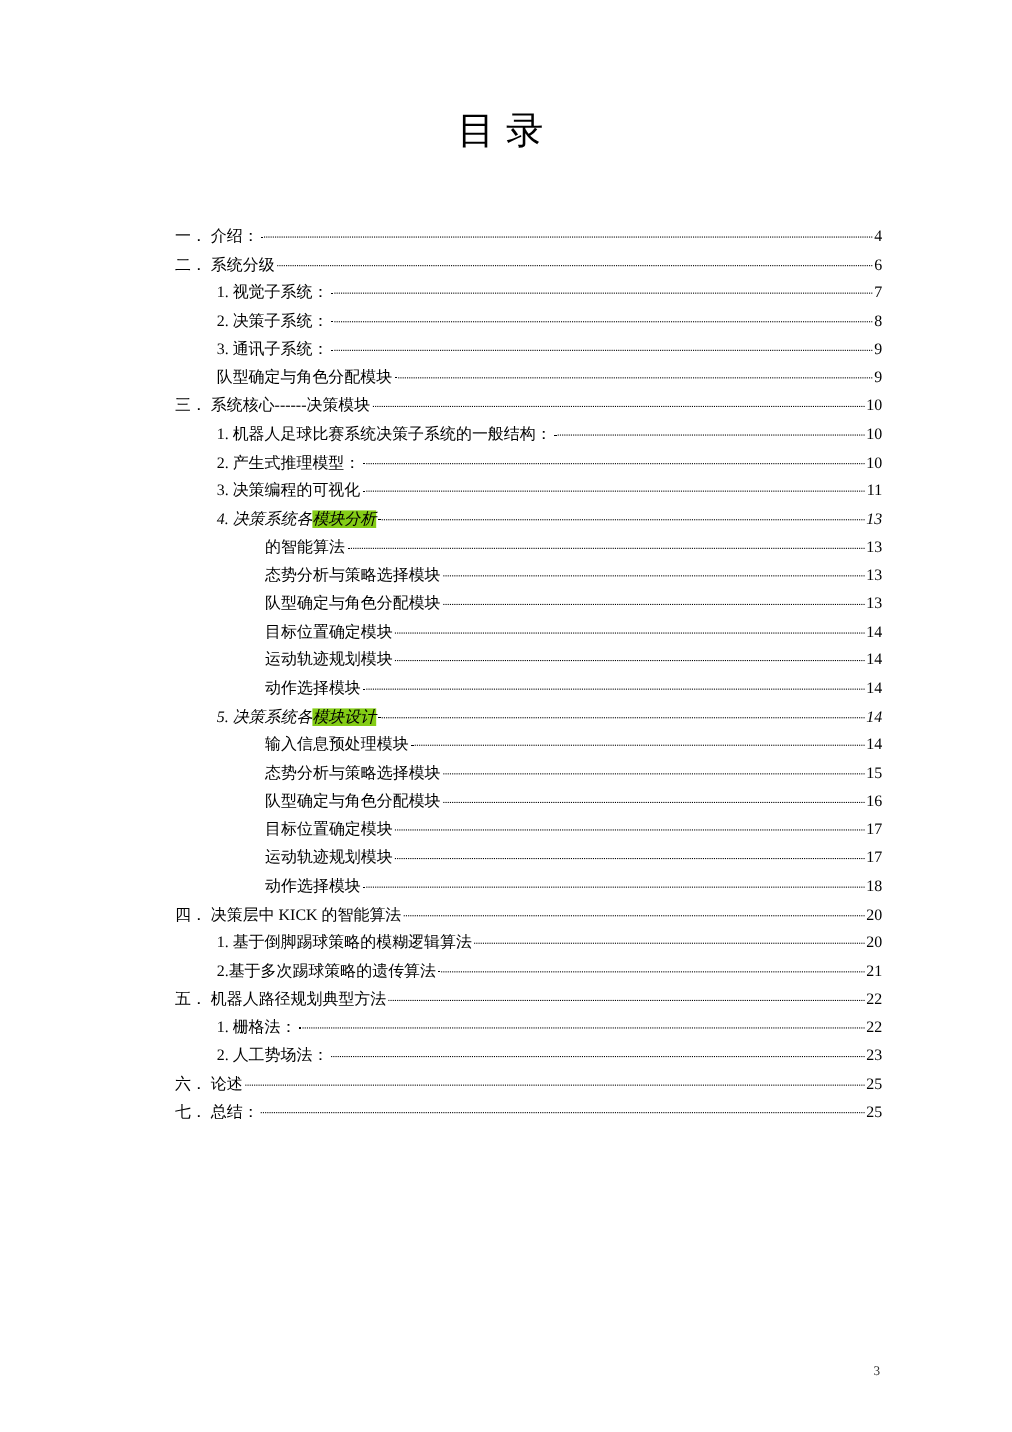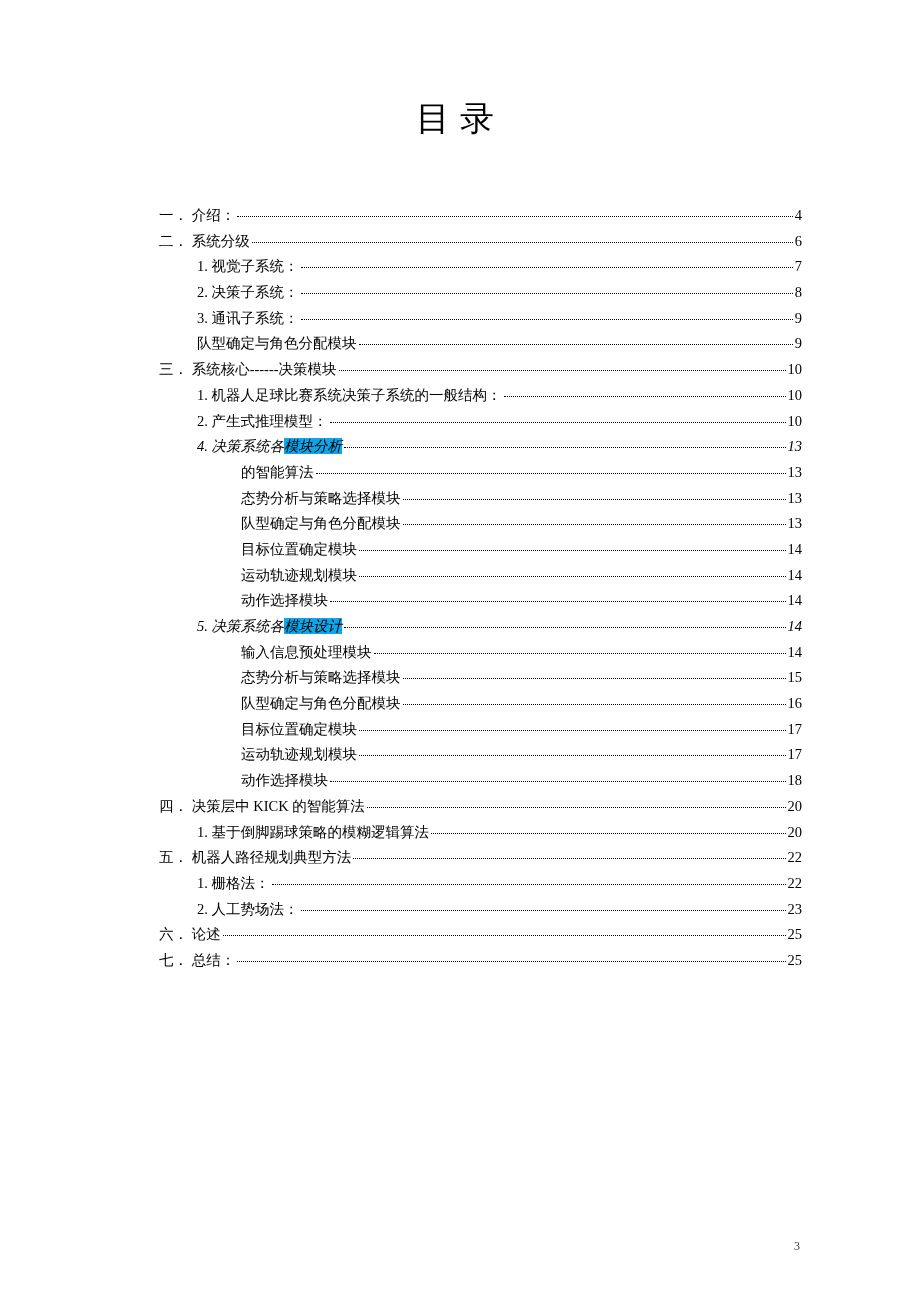--- a/index.html
+++ b/index.html
@@ -33,21 +33,21 @@
     margin: 0 2px;
     position: relative;
     top: -3px;
     min-width: 6px;
   }
   .row .page { flex: 0 0 auto; }
   .ind0 { padding-left: 0; }
   .ind1 { padding-left: 38px; }
   .ind2 { padding-left: 82px; }
   .italic { font-style: italic; }
-  .hl { background: #0ea5e9; font-family: Liberation Serif, serif; }
+  .hl { background: #84cc16; font-family: Liberation Serif, serif; }
   .footer-pg {
     position: absolute;
     bottom: 48px;
     right: 120px;
     font-size: 12px;
     color: #333;
   }
 </style>
 </head>
 <body>
@@ -93,20 +93,25 @@
     <div class="row ind1">
       <span class="label"><span>1.</span> <span>机器人足球比赛系统决策子系统的一般结构：</span></span>
       <span class="dots"></span>
       <span class="page">10</span>
     </div>
     <div class="row ind1">
       <span class="label"><span>2.</span> <span>产生式推理模型：</span></span>
       <span class="dots"></span>
       <span class="page">10</span>
     </div>
+    <div class="row ind1">
+      <span class="label"><span>3.</span> <span>决策编程的可视化</span></span>
+      <span class="dots"></span>
+      <span class="page">11</span>
+    </div>
     <div class="row ind1 italic">
       <span class="label"><span>4.</span> <span>决策系统各</span><span class="hl">模块分析</span></span>
       <span class="dots"></span>
       <span class="page">13</span>
     </div>
     <div class="row ind2">
       <span class="label"><span>的智能算法</span></span>
       <span class="dots"></span>
       <span class="page">13</span>
     </div>
@@ -173,20 +178,25 @@
     <div class="row ind0">
       <span class="label"><span>四．</span> <span>决策层中 KICK 的智能算法</span></span>
       <span class="dots"></span>
       <span class="page">20</span>
     </div>
     <div class="row ind1">
       <span class="label"><span>1.</span> <span>基于倒脚踢球策略的模糊逻辑算法</span></span>
       <span class="dots"></span>
       <span class="page">20</span>
     </div>
+    <div class="row ind1">
+      <span class="label"><span>2.</span><span>基于多次踢球策略的遗传算法</span></span>
+      <span class="dots"></span>
+      <span class="page">21</span>
+    </div>
     <div class="row ind0">
       <span class="label"><span>五．</span> <span>机器人路径规划典型方法</span></span>
       <span class="dots"></span>
       <span class="page">22</span>
     </div>
     <div class="row ind1">
       <span class="label"><span>1.</span> <span>栅格法：</span></span>
       <span class="dots"></span>
       <span class="page">22</span>
     </div>

